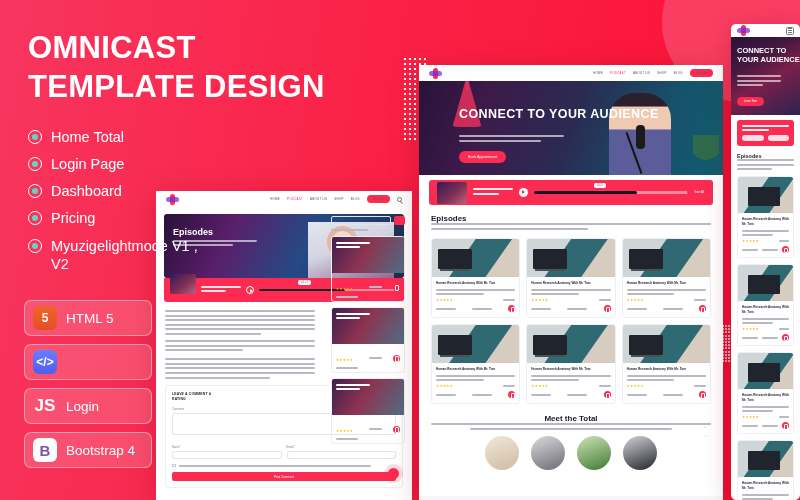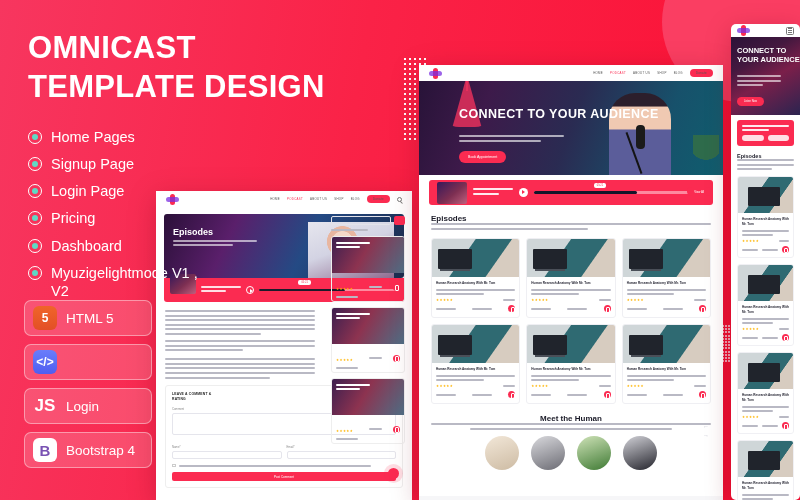--- a/index.html
+++ b/index.html
@@ -555,37 +555,33 @@
     <i style="left: 19.2px; top: 28.8px;"></i>
     <i style="left: 22.4px; top: 28.8px;"></i>
   </div>
 
 <section class="left">
   <h1 class="headline">OMNICAST TEMPLATE DESIGN</h1>
 
   <ul class="feature-list" id="page-list">
       <li>
         <span class="bullet"></span>
-        <span>Home Pages</span>
-      </li>
-      <li>
-        <span class="bullet"></span>
-        <span>Signup Page</span>
+        <span>Home Total</span>
       </li>
       <li>
         <span class="bullet"></span>
         <span>Login Page</span>
       </li>
       <li>
         <span class="bullet"></span>
-        <span>Pricing</span>
+        <span>Dashboard</span>
       </li>
       <li>
         <span class="bullet"></span>
-        <span>Dashboard</span>
+        <span>Pricing</span>
       </li>
       <li>
         <span class="bullet"></span>
         <span>Myuzigelightmode V1 , V2</span>
       </li>
     </ul>
 
 
   <div class="tech" id="tech-list">
       <div class="tech-item">
@@ -892,21 +888,21 @@
           <div class="rw">
             <i class="t"></i>
             <i class="t"></i>
             <span class="dotbtn"></span>
           </div>
         </div>
       </div>
     </div>
 
   <div class="host">
-    <h3>Meet the Human</h3>
+    <h3>Meet the Total</h3>
     <span class="d"><i class="t"></i><i class="t" style="width:72%;margin:0 auto"></i></span>
     <span class="arrows">←<br>→</span>
     <div class="hostrow">
       <span class="av av1"></span>
       <span class="av av2"></span>
       <span class="av av3"></span>
       <span class="av av4"></span>
     </div>
   </div>
   <div class="bFoot"></div>

